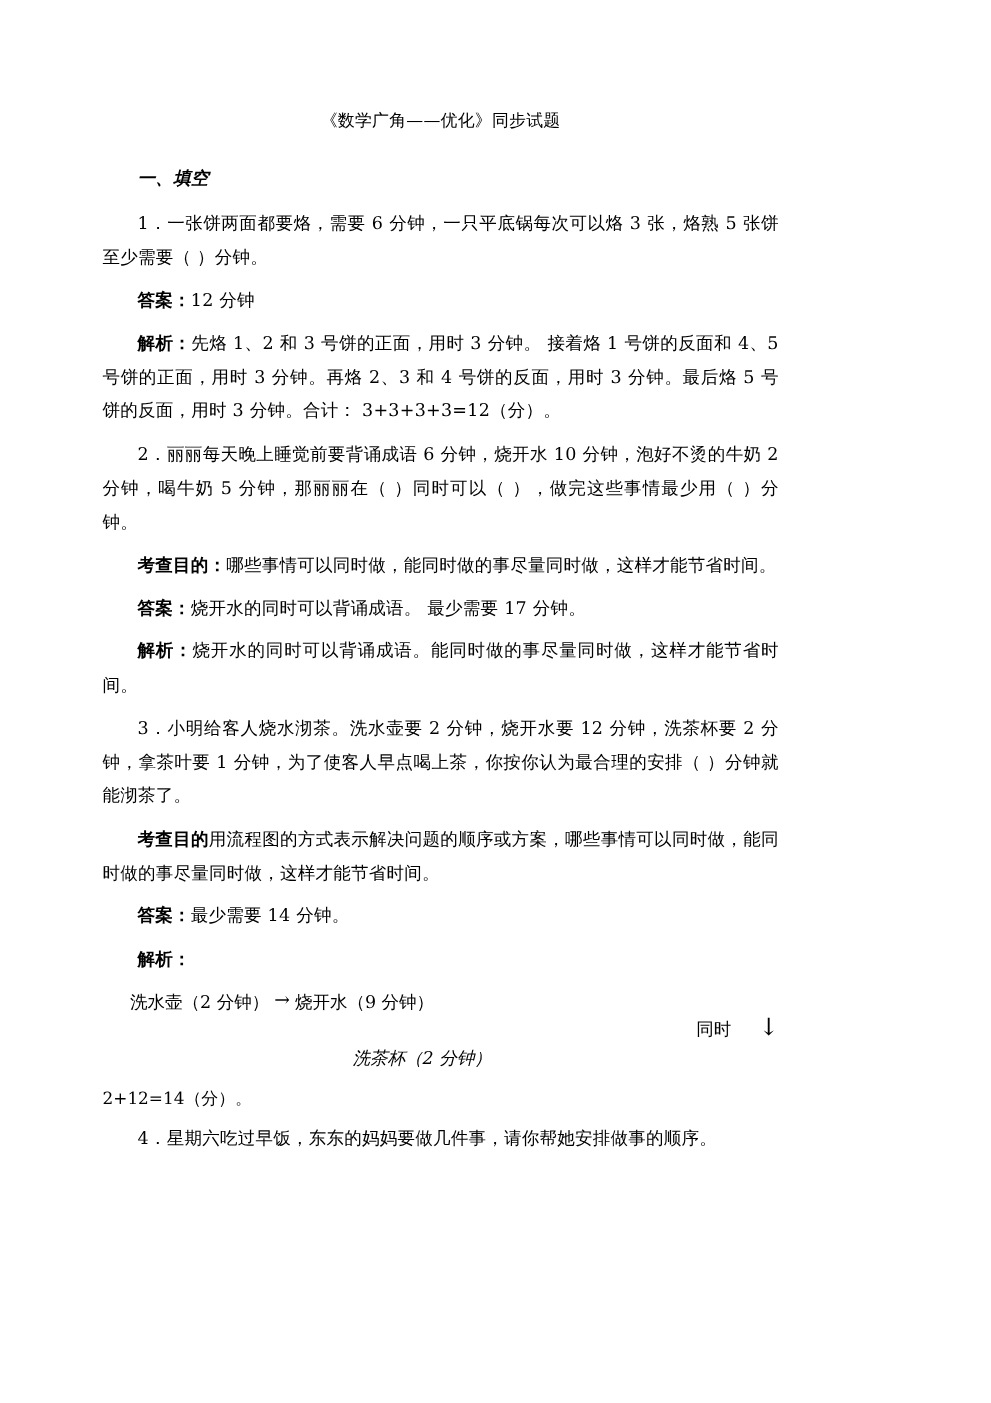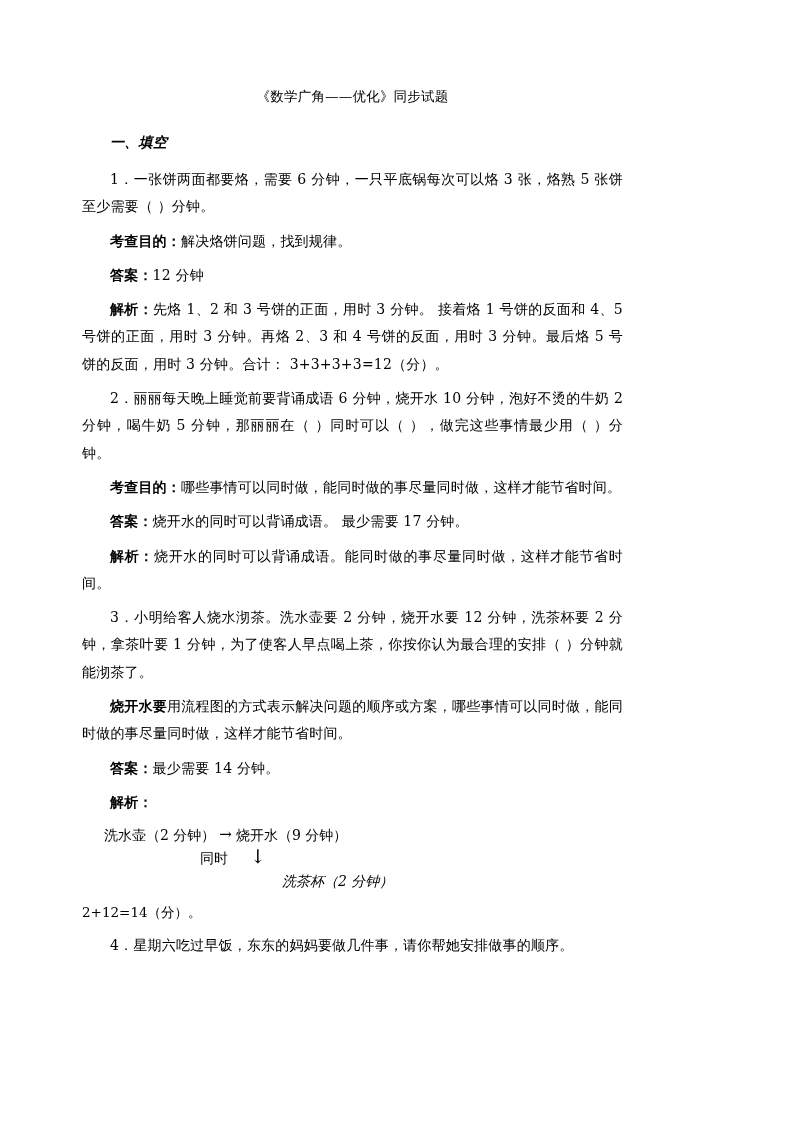--- a/index.html
+++ b/index.html
@@ -56,22 +56,23 @@
     margin-left: 22px;
     white-space: nowrap;
   }
   .arrow-right {
     display: inline-block;
     padding: 0 4px;
     font-size: 15px;
     transform: translateY(-1px);
   }
   .flow-row2 {
-    margin-left: 118px;
+    margin-left: 76px;
     white-space: nowrap;
+    text-align: right;
   }
   .arrow-down {
     display: inline-block;
     margin-left: 22px;
     font-size: 19px;
     line-height: 1;
   }
   .flow-row3 {
     margin-left: 200px;
   }
@@ -87,31 +88,30 @@
 </head>
 <body>
 
 <div class="page">
 
   <div class="doc-title">《数学广角——优化》同步试题</div>
 
   <div class="section-heading">一、填空</div>
 
   <p class="para indent">1．一张饼两面都要烙，需要 6 分钟，一只平底锅每次可以烙 3 张，烙熟 5 张饼至少需要（  ）分钟。</p>
-  <p class="para indent"><span class="lbl">考查目的：</span><span>解决烙饼问题，找到规律。</span></p>
   <p class="para indent"><span class="lbl">答案：</span><span>12 分钟</span></p>
   <p class="para indent"><span class="lbl">解析：</span><span>先烙 1、2 和 3 号饼的正面，用时 3 分钟。 接着烙 1 号饼的反面和 4、5 号饼的正面，用时 3 分钟。再烙 2、3 和 4 号饼的反面，用时 3 分钟。最后烙 5 号饼的反面，用时 3 分钟。合计： 3+3+3+3=12（分）。</span></p>
 
   <p class="para indent">2．丽丽每天晚上睡觉前要背诵成语 6 分钟，烧开水 10 分钟，泡好不烫的牛奶 2 分钟，喝牛奶 5 分钟，那丽丽在（  ）同时可以（  ），做完这些事情最少用（  ）分钟。</p>
   <p class="para indent"><span class="lbl">考查目的：</span><span>哪些事情可以同时做，能同时做的事尽量同时做，这样才能节省时间。</span></p>
   <p class="para indent"><span class="lbl">答案：</span><span>烧开水的同时可以背诵成语。 最少需要 17 分钟。</span></p>
   <p class="para indent"><span class="lbl">解析：</span><span>烧开水的同时可以背诵成语。能同时做的事尽量同时做，这样才能节省时间。</span></p>
 
   <p class="para indent">3．小明给客人烧水沏茶。洗水壶要 2 分钟，烧开水要 12 分钟，洗茶杯要 2 分钟，拿茶叶要 1 分钟，为了使客人早点喝上茶，你按你认为最合理的安排（  ）分钟就能沏茶了。</p>
-  <p class="para indent"><span class="lbl">烧开水要</span><span>用流程图的方式表示解决问题的顺序或方案，哪些事情可以同时做，能同时做的事尽量同时做，这样才能节省时间。</span></p>
+  <p class="para indent"><span class="lbl">考查目的</span><span>用流程图的方式表示解决问题的顺序或方案，哪些事情可以同时做，能同时做的事尽量同时做，这样才能节省时间。</span></p>
   <p class="para indent"><span class="lbl">答案：</span><span>最少需要 14 分钟。</span></p>
   <p class="para indent"><span class="lbl">解析：</span></p>
 
   <div class="flow">
     <div class="flow-row1">
       <span>洗水壶（2 分钟）</span><span class="arrow-right">→</span><span>烧开水（9 分钟）</span>
     </div>
     <div class="flow-row2">
       <span>同时</span><span class="arrow-down">↓</span>
     </div>

